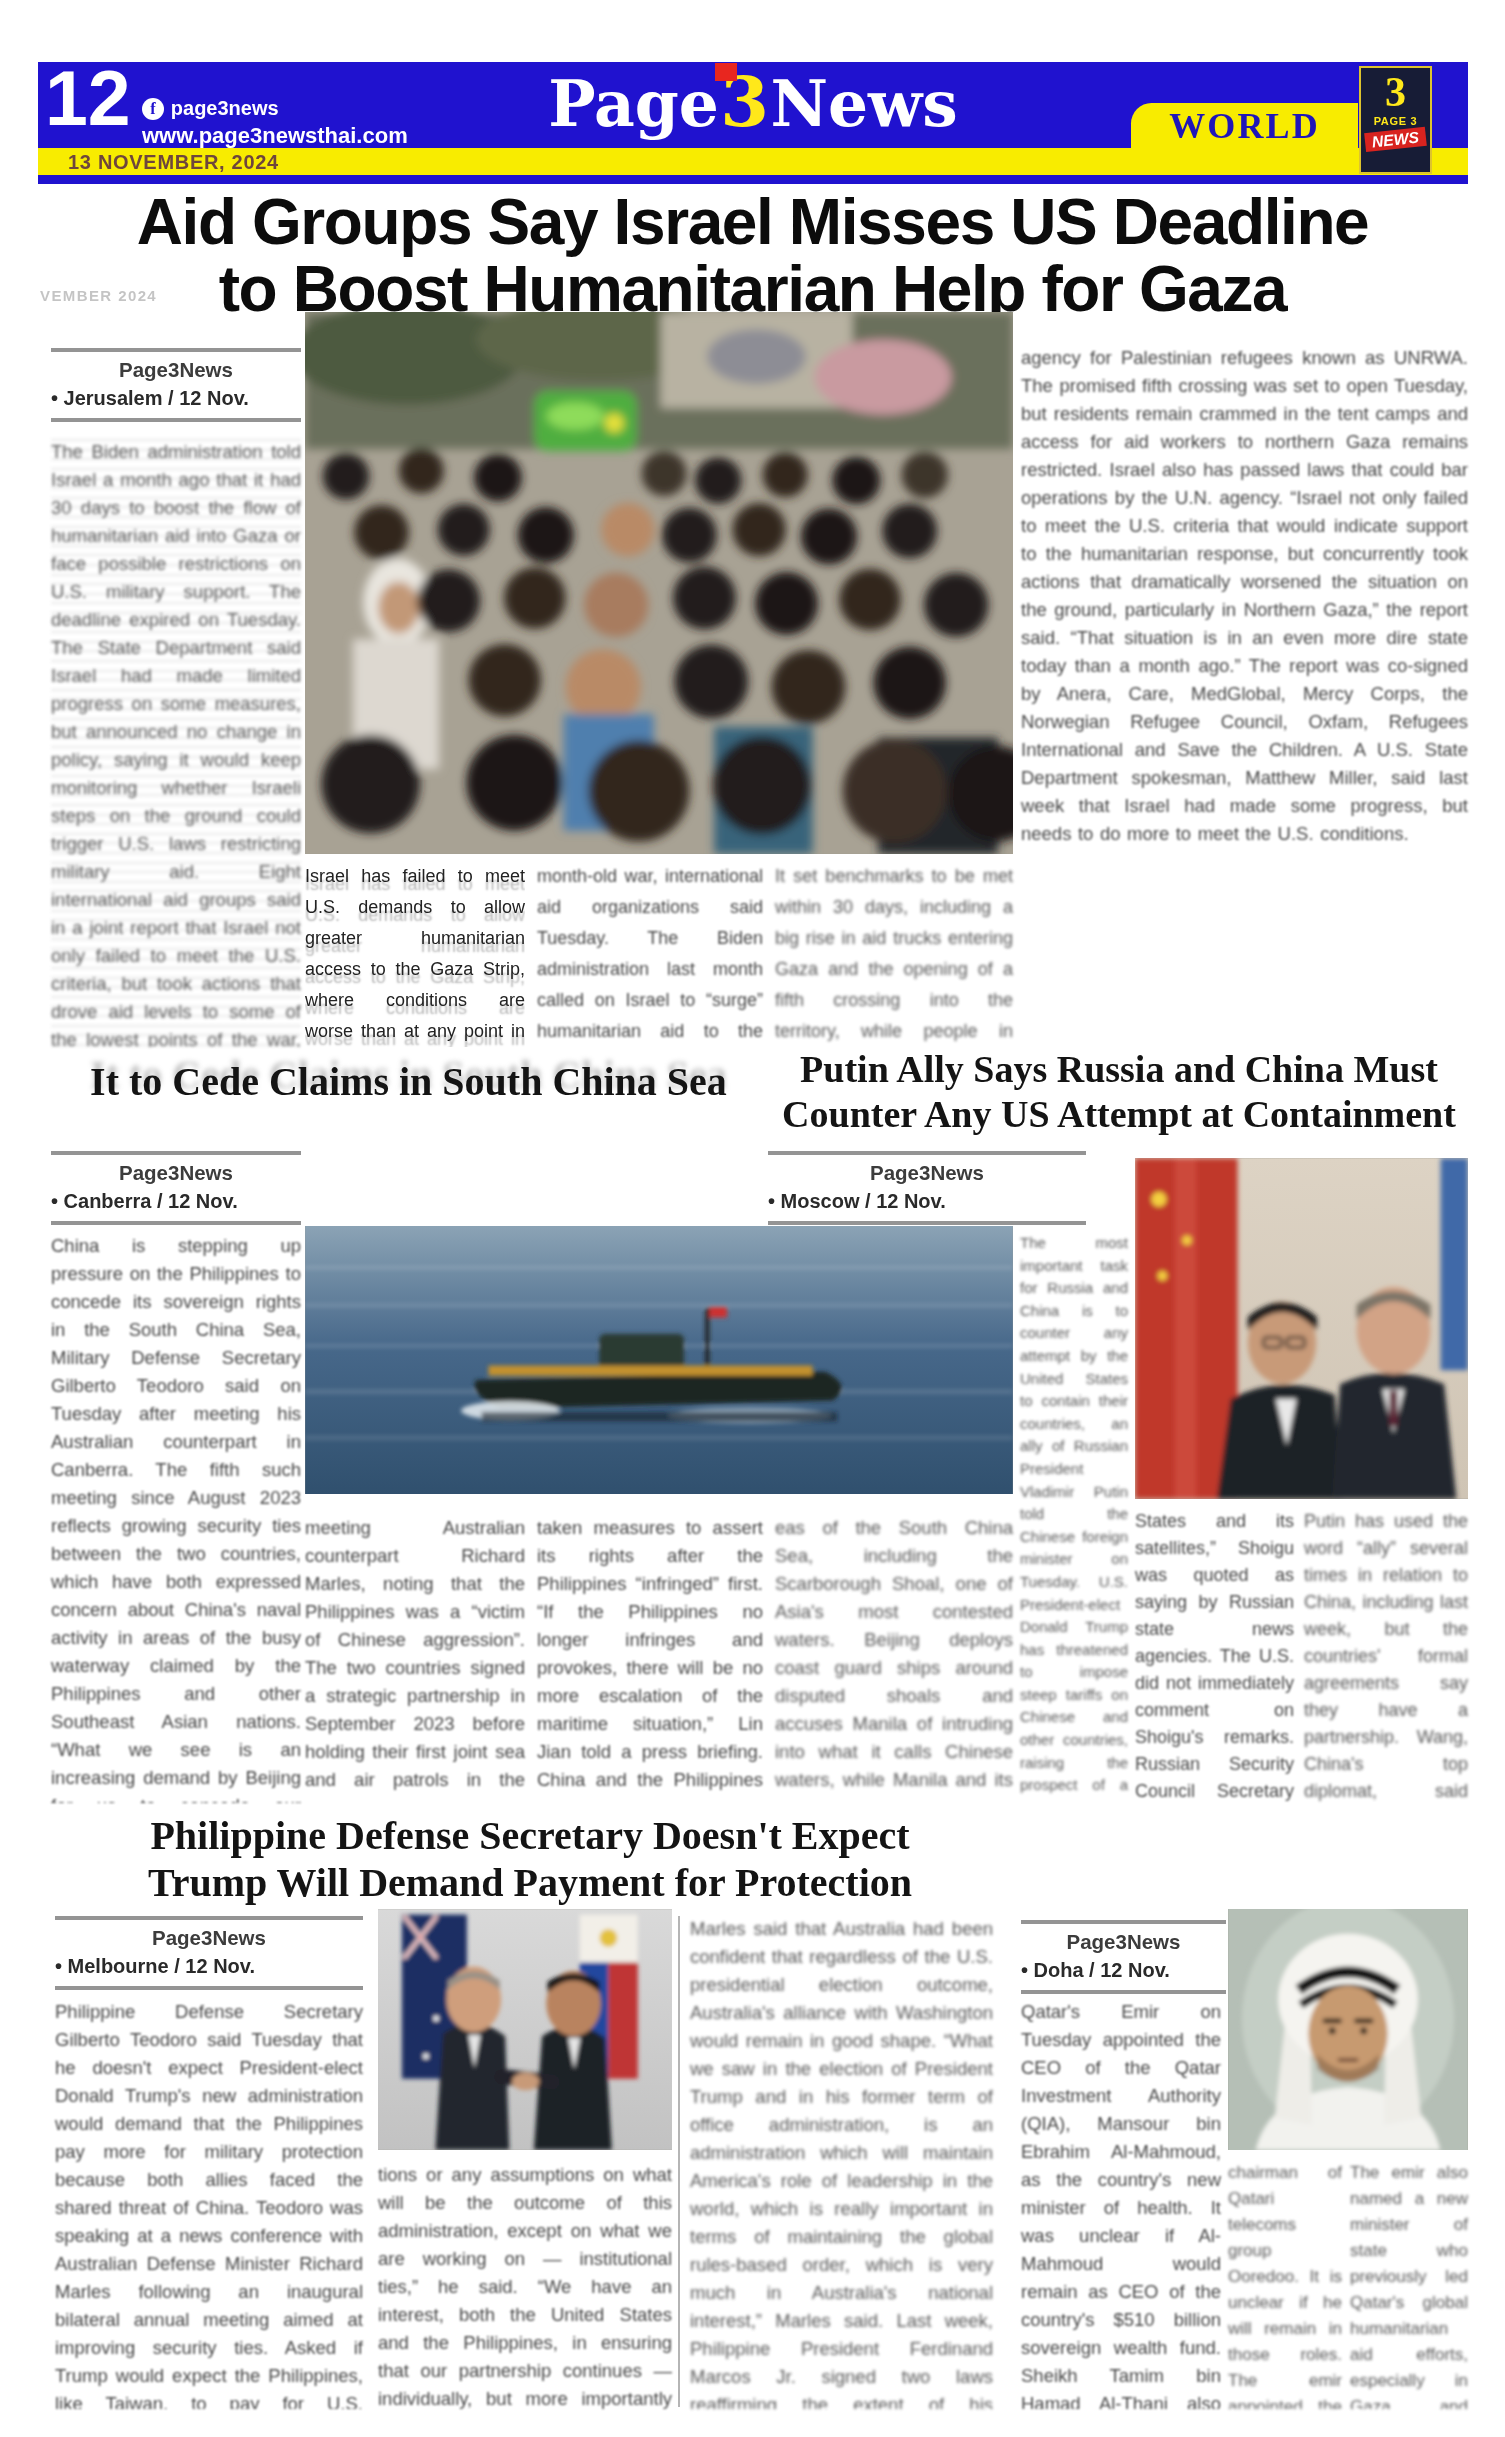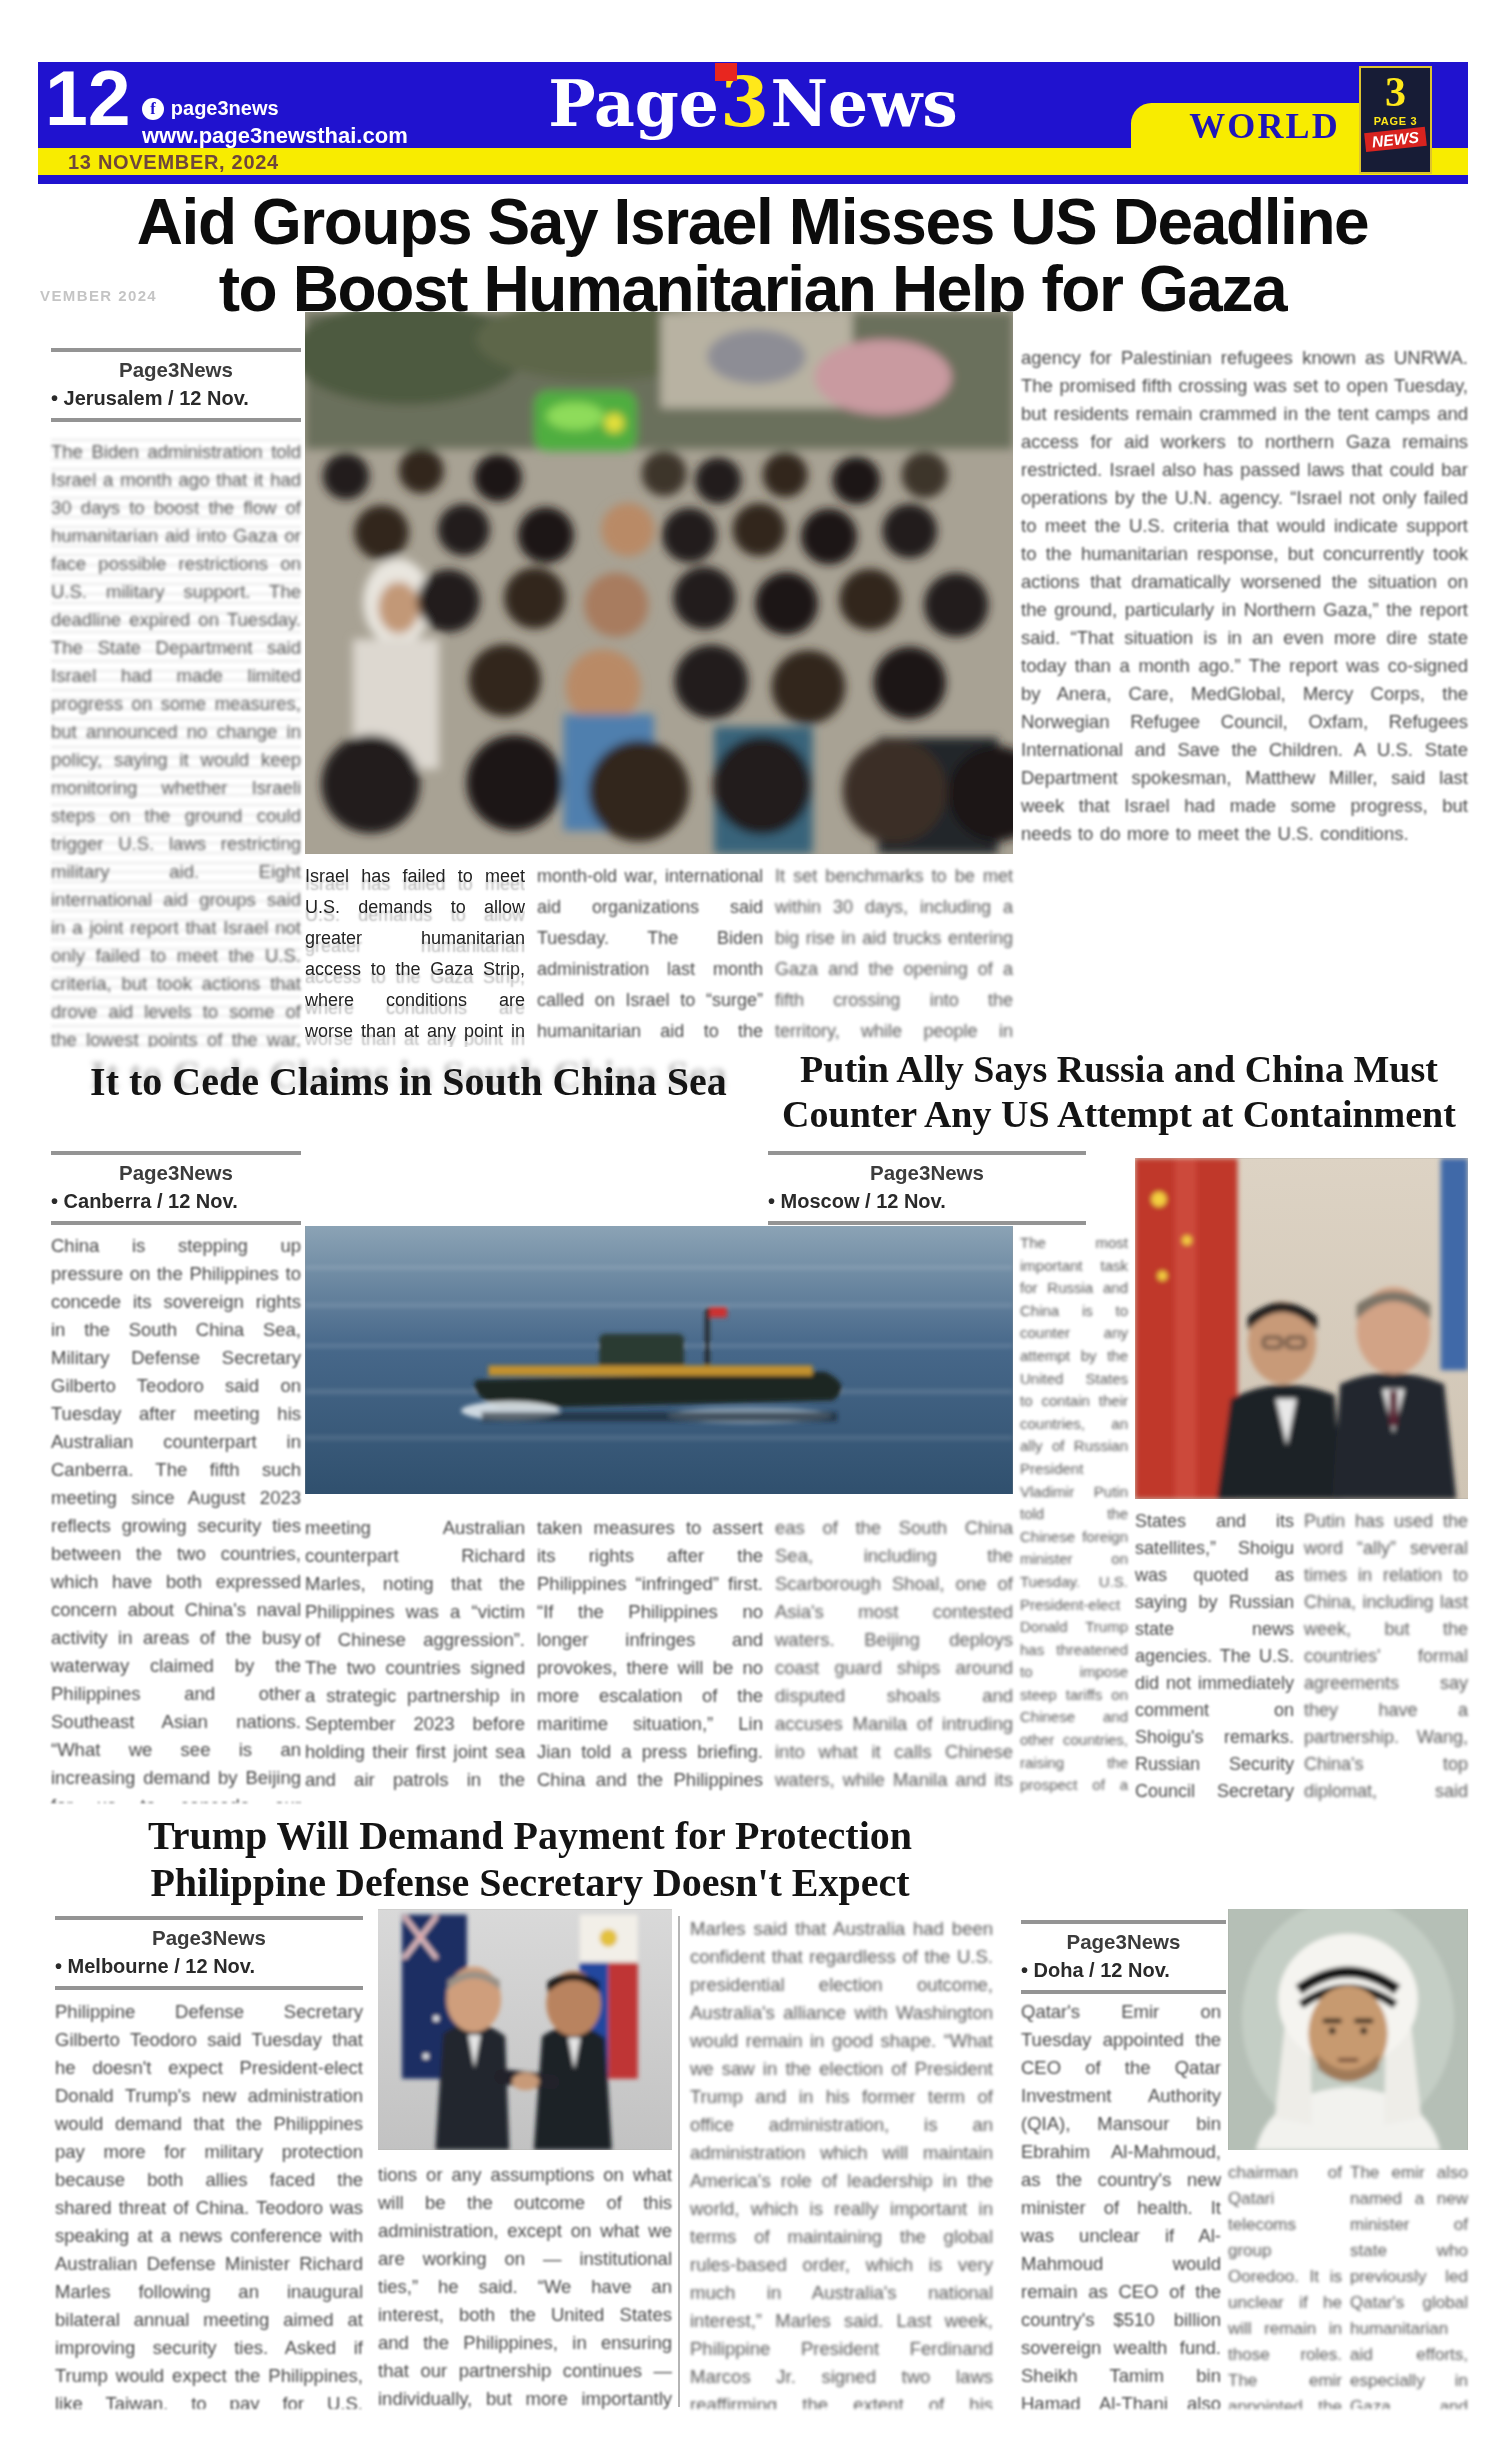--- a/index.html
+++ b/index.html
@@ -15,21 +15,21 @@
   .fbicon{display:inline-block;width:22px;height:22px;border-radius:50%;background:#fff;
           color:#2012cf;font-weight:bold;font-size:16.4px;line-height:22px;text-align:center;
           font-family:"Liberation Serif",serif;}
   .fbtext{color:#fff;font-weight:bold;font-size:20px;}
   .site{left:142px;top:123px;color:#fff;font-weight:bold;font-size:22px;}
   .mast{left:500px;top:63px;width:506px;text-align:center;white-space:nowrap;
         font-family:"DejaVu Serif",serif;font-weight:bold;color:#fff;font-size:63px;line-height:78px;}
   .mast .y{color:#ffe81a;position:relative;font-size:70px;padding:0 1.4px;}
   .mast .y .rsq{position:absolute;left:-4.1px;top:2.7px;width:22px;height:18px;background:#e8261f;}
   .wtab{left:1131px;top:103px;width:227px;height:45px;background:#f8ec00;border-radius:20.5px 0 0 0;
-        display:flex;align-items:center;justify-content:center;padding-left:20px;}
+        display:flex;align-items:center;justify-content:center;}
   .wtab span{font-family:"Liberation Serif",serif;font-weight:bold;font-size:36px;color:#2016b8;
              letter-spacing:2.1px;}
   .clogo{left:1359px;top:66px;width:73px;height:108px;background:#171c36;border:2.7px solid #ddc32e;
          box-sizing:border-box;text-align:center;z-index:5;}
   .clogo .n3{display:block;font-family:"Liberation Serif",serif;font-weight:bold;font-size:42px;
              line-height:42px;color:#ffe81a;margin-top:2.7px;}
   .clogo .p3{display:block;font-weight:bold;font-size:11px;color:#ffe81a;letter-spacing:0.7px;margin-top:2px;}
   .clogo .nw{display:inline-block;background:#d8231f;color:#fff;font-weight:bold;font-style:italic;
              font-size:15.7px;padding:0.7px 6.8px;transform:rotate(-6deg);margin-top:3.4px;}
   .dstrip{left:38px;top:148px;width:1430px;height:27px;background:#f8ec00;}
@@ -294,22 +294,22 @@
         <ellipse cx="378" cy="252" rx="54" ry="64" fill="#d2a386"></ellipse>
         <path d="M324 236 Q378 182 432 236 L432 214 Q378 176 324 214 Z" fill="#7d7568"></path>
       </g>
     </svg>
   </div>
 
   <div class="col b2 putin-colA">States and its satellites,” Shoigu was quoted as saying by Russian state news agencies. The U.S. did not immediately comment on Shoigu's remarks. Russian Security Council Secretary Sergei Shoigu told Wang Yi in Beijing that strong relations between Moscow and Beijing were a stabilizing influence in the world.</div>
   <div class="col b3 putin-colB">Putin has used the word “ally” several times in relation to China, including last week, but the countries' formal agreements say they have a partnership. Wang, China's top diplomat, said China and Russia should keep standing together in an increasingly challenging and complex world.</div>
 
   <div class="abs h-serif def-h">
+    <div>Philippine Defense Secretary Doesn't Expect</div>
     <div>Trump Will Demand Payment for Protection</div>
-    <div>Philippine Defense Secretary Doesn't Expect</div>
   </div>
   <div class="byl byl-def">
     <span class="brand">Page3News</span>
     <span class="dl">• Melbourne / 12 Nov.</span>
   </div>
   <div class="col b2 def-col1">Philippine Defense Secretary Gilberto Teodoro said Tuesday that he doesn't expect President-elect Donald Trump's new administration would demand that the Philippines pay more for military protection because both allies faced the shared threat of China. Teodoro was speaking at a news conference with Australian Defense Minister Richard Marles following an inaugural bilateral annual meeting aimed at improving security ties. Asked if Trump would expect the Philippines, like Taiwan, to pay for U.S. protection, Teodoro replied: “I really don't expect some sort of a payment from Mr. Trump, hopefully not.” “I really don't have any preconcep-</div>
 
   <div class="photo ph-hs">
     <svg viewBox="0 0 430 352">
       <defs>

